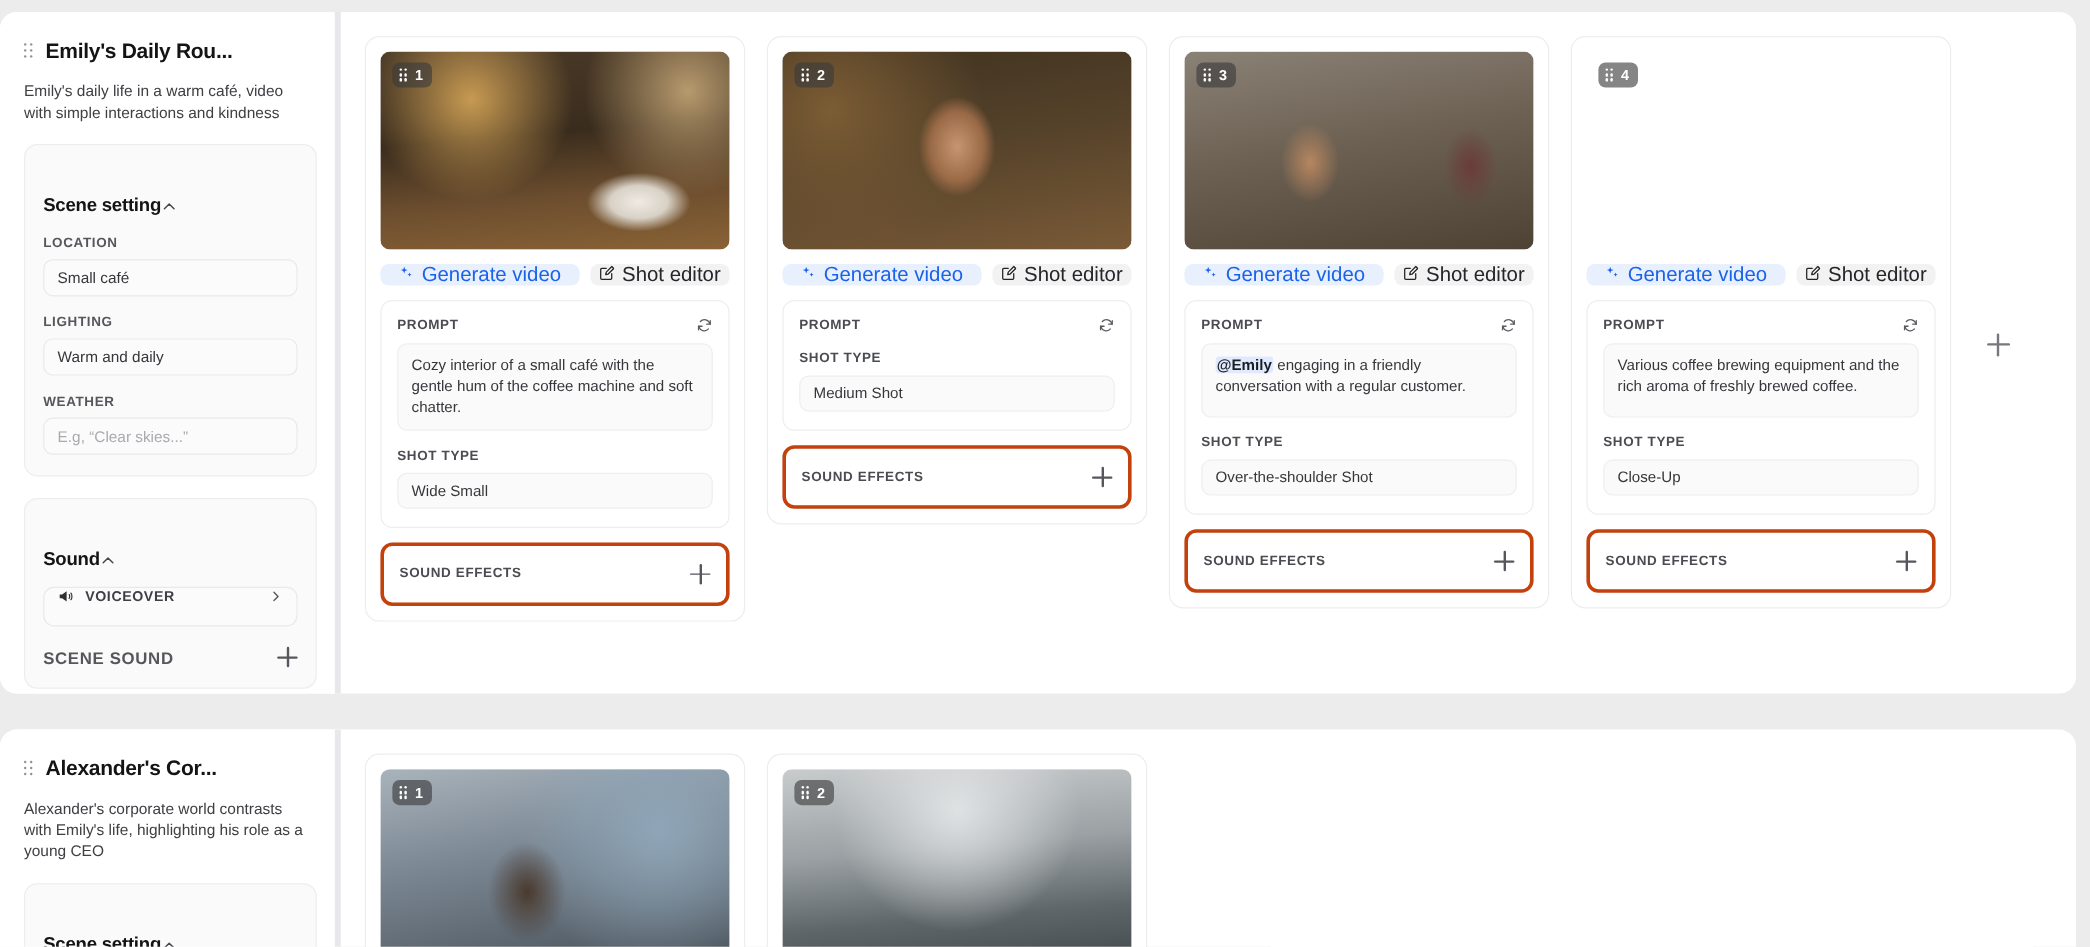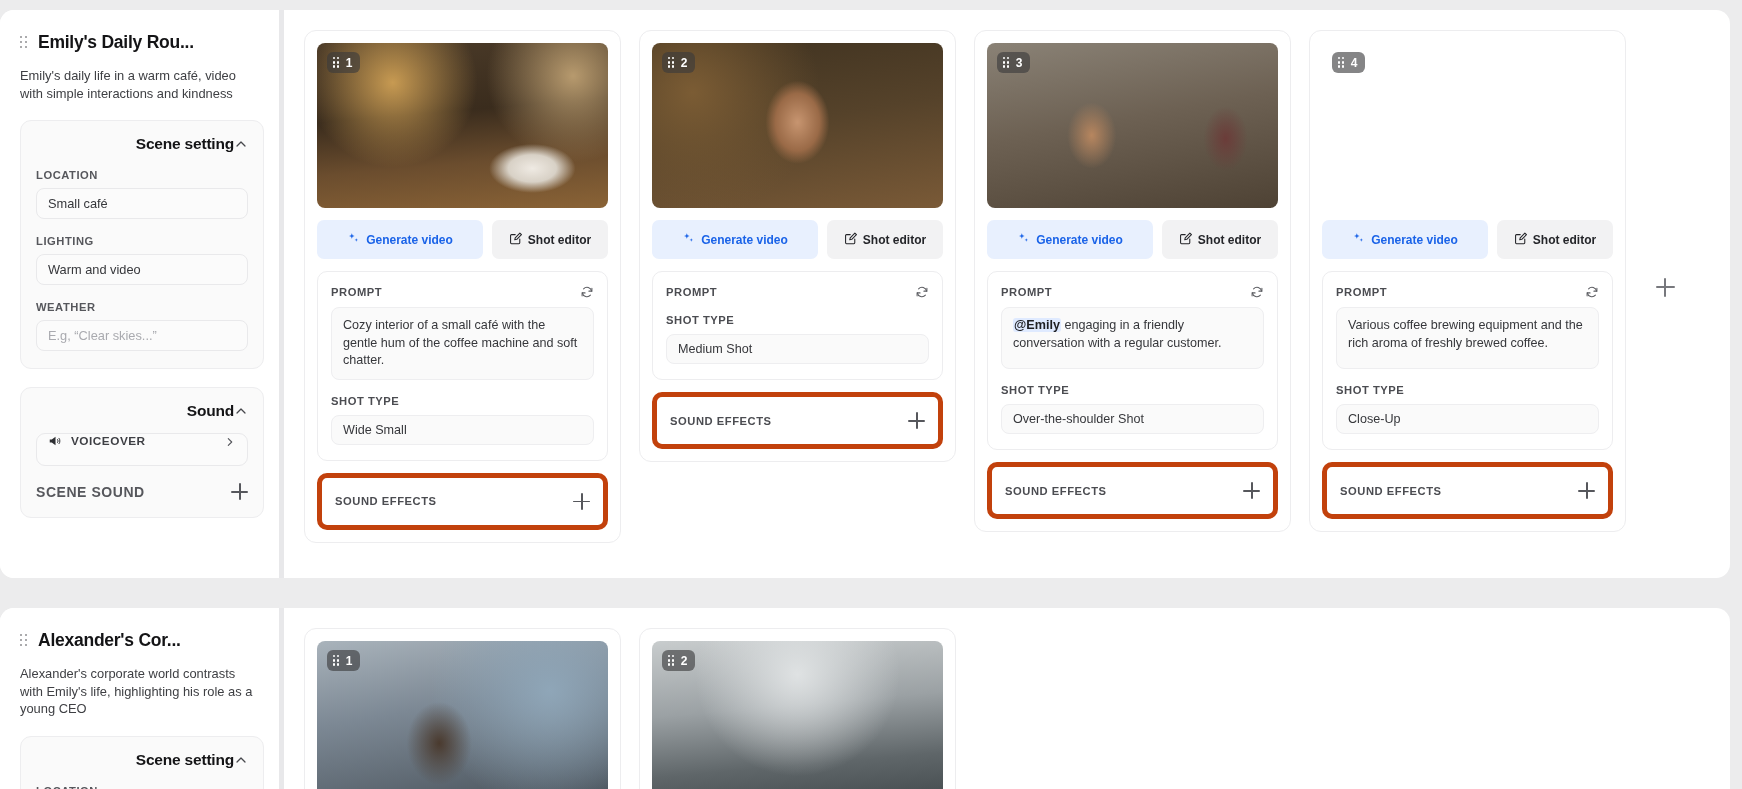--- a/index.html
+++ b/index.html
@@ -48,21 +48,21 @@
   .scene-desc {
     margin-top: 14px; font-size: 12.9px; line-height: 17.5px;
     color: #3f4044; font-weight: 400; max-width: 238px;
   }
 
   .panel {
     margin-top: 18px; background: #fafafa;
     border: 1px solid #ededef; border-radius: 11px;
     padding: 14px 15px 17px 15px;
   }
-  .panel-head { display: flex; align-items: center; justify-content: flex-end; }
+  .panel-head { display: flex; align-items: center; justify-content: flex-start; margin-top: 28px; }
   .panel-title { font-size: 15.5px; font-weight: 700; letter-spacing: -.2px; color: #141416; }
   .chev { width: 14px; height: 14px; display: block; }
   .chev svg { display: block; }
 
   .field-label {
     margin-top: 16px; font-size: 11.2px; font-weight: 600;
     letter-spacing: .55px; color: #56575c; text-transform: uppercase;
   }
   .field-box {
     margin-top: 7px; height: 31px; background: #fbfbfb;
@@ -118,22 +118,22 @@
     color: #fff; font-size: 12px; font-weight: 600;
   }
   .badge-dots {
     display: grid; grid-template-columns: 2.6px 2.6px; grid-template-rows: 2.6px 2.6px 2.6px;
     gap: 1.6px;
   }
   .badge-dots i { display:block; width: 2.3px; height: 2.3px; border-radius: 50%; background: #fff; }
 
   .card-actions { display: flex; gap: 9px; margin-top: 12px; }
   .btn {
-    height: 39px; border-radius: 7px; display: flex; align-items: center;
-    justify-content: center; gap: 6px; font-size: 12px; font-weight: 700;
+    height: 18px; border-radius: 7px; display: flex; align-items: center;
+    justify-content: center; gap: 6px; font-size: 17px; font-weight: 400;
     cursor: pointer; border: none;
   }
   .btn-generate { flex: 1; background: #e8f0fe; color: #1a63e8; }
   .btn-shot { flex: 0 0 116px; background: #f2f2f3; color: #242529; }
 
   .sub-panel {
     margin-top: 12px; border: 1px solid #ededef; border-radius: 10px;
     padding: 13px 13px 15px 13px; background: #fff;
   }
   .sub-head { display: flex; align-items: center; justify-content: space-between; }
@@ -148,21 +148,21 @@
   }
   .mention { background: #dfeaff; color: #1d1e22; font-weight: 700; border-radius: 3px; padding: 0 1px; }
   .sub-label.mt { margin-top: 15px; display: block; }
   .shot-type-box {
     margin-top: 8px; height: 30px; background: #fafafa;
     border: 1px solid #eeeef0; border-radius: 8px;
     display: flex; align-items: center; padding: 0 11px;
     font-size: 12.6px; color: #36373b;
   }
   .sfx-panel {
-    margin-top: 12px; border: 5px solid #c2410c; border-radius: 10px;
+    margin-top: 12px; border: 3px solid #c2410c; border-radius: 10px;
     padding: 15px 13px; display: flex; align-items: center; justify-content: space-between;
   }
 
   .add-shot-btn {
     flex: 0 0 42px; width: 42px; height: 42px; margin-top: 236px;
     display: flex; align-items: center; justify-content: center; cursor: pointer;
   }
   .add-shot-btn .plus-lg { width: 19px; height: 19px; position: relative; }
   .add-shot-btn .plus-lg::before, .add-shot-btn .plus-lg::after {
     content: ""; position: absolute; background: #77787d; border-radius: 1px;
@@ -226,21 +226,21 @@
             <svg width="14" height="14" viewBox="0 0 14 14">
                 <path d="M3 9 L7 5 L11 9" fill="none" stroke="#46474c" stroke-width="1.25" stroke-linecap="round" stroke-linejoin="round"></path>
               </svg>
           </span>
         </div>
 
         <div class="field-label">LOCATION</div>
         <div class="field-box">Small café</div>
 
         <div class="field-label">LIGHTING</div>
-        <div class="field-box">Warm and video</div>
+        <div class="field-box">Warm and daily</div>
 
         <div class="field-label">WEATHER</div>
         <div class="field-box placeholder">E.g, “Clear skies...”</div>
       </div>
 
       <div class="panel">
         <div class="panel-head">
           <span class="panel-title">Sound</span>
           <span class="chev">
             <svg width="14" height="14" viewBox="0 0 14 14">

